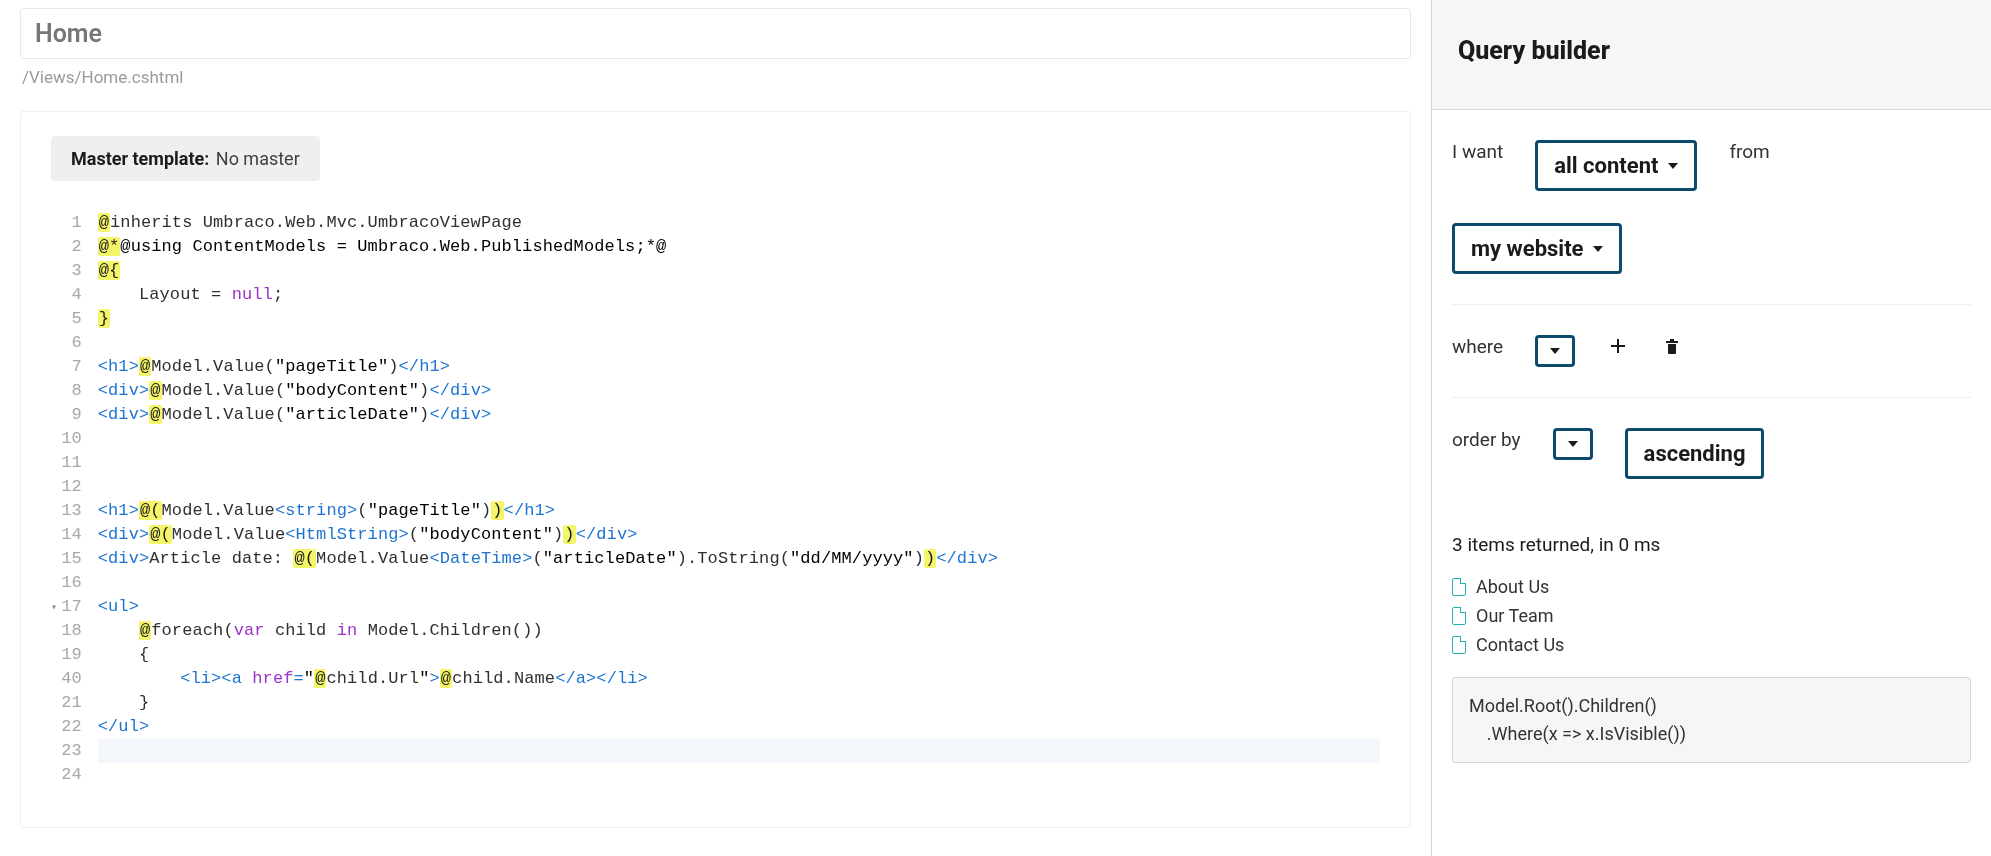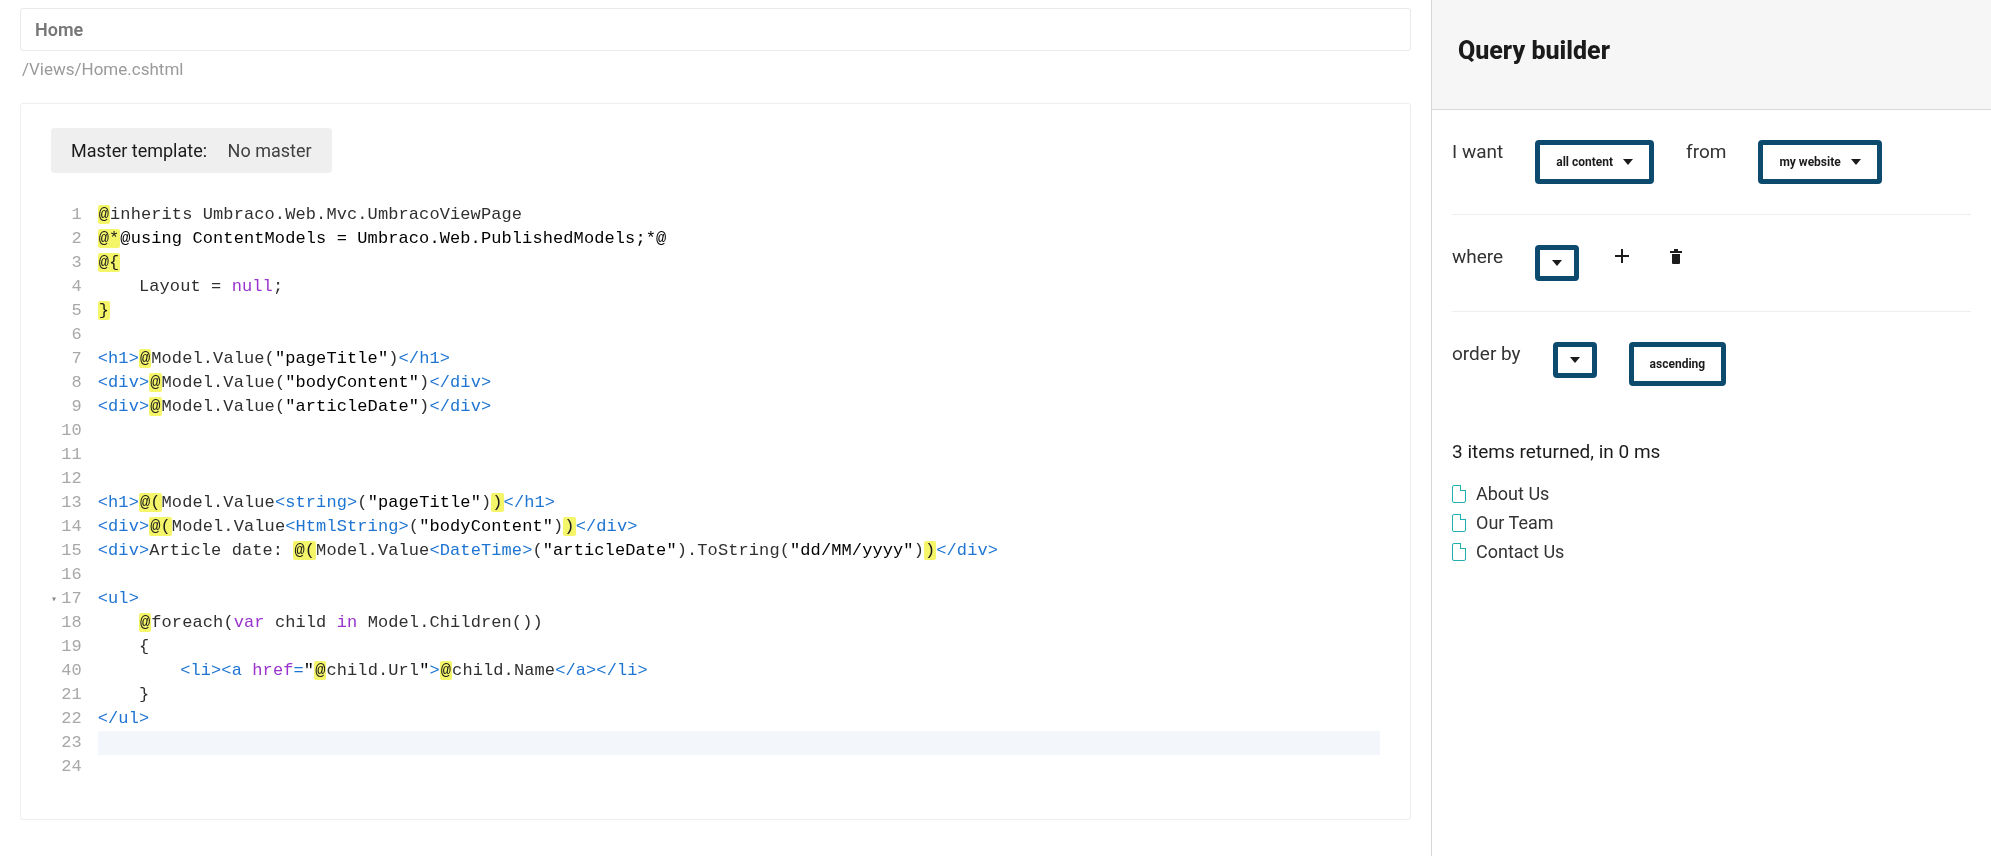--- a/index.html
+++ b/index.html
@@ -21,21 +21,21 @@
     flex-direction: column;
     min-width: 0;
   }
   .titlebar {
     border: 1px solid #e9e9eb;
     border-radius: 3px;
     margin: 8px 20px 6px 20px;
     padding: 10px 14px;
   }
   .titlebar .title {
-    font-size: 18px;
+    font-size: 25px;
     color: #777;
     font-weight: 600;
   }
   .path {
     margin: 2px 20px 14px 22px;
     color: #9a9a9a;
     font-size: 17px;
   }
 
   .editor-card {
@@ -47,21 +47,21 @@
   }
 
   .master-badge {
     display: inline-block;
     background: #efefef;
     border-radius: 4px;
     padding: 12px 20px;
     font-size: 18px;
     margin-bottom: 30px;
   }
-  .master-badge .label { font-weight: 400; color: #1b1b1b; margin-right: 16px; }
+  .master-badge .label { font-weight: 700; color: #1b1b1b; margin-right: 2px; }
   .master-badge .value { color: #404040; }
 
   .code-area {
     display: flex;
     font-family: ui-monospace, SFMono-Regular, Menlo, Consolas, "Liberation Mono", monospace;
     font-size: 17px;
     line-height: 24px;
     letter-spacing: 0.1px;
   }
   .gutter {
@@ -118,26 +118,26 @@
     align-items: flex-start;
     gap: 32px;
     padding: 30px 0;
     border-bottom: 1px solid #eee;
     flex-wrap: wrap;
   }
   .qrow:last-of-type { border-bottom: none; }
   .qlabel { font-size: 19px; color: #333; }
 
   .pill {
-    border: 5px solid #0c4a6e;
+    border: 3px solid #0c4a6e;
     color: #1b1b1b;
     background: #fff;
     border-radius: 4px;
     padding: 10px 16px;
-    font-size: 12px;
+    font-size: 22px;
     font-weight: 700;
     display: inline-flex;
     align-items: center;
     gap: 10px;
     cursor: pointer;
   }
   .pill.small { padding: 10px 12px; min-width: 32px; justify-content: center; }
   .caret {
     width: 0; height: 0;
     border-left: 5px solid transparent;
@@ -294,14 +294,16 @@
         <li>
           <span class="doc-icon"></span>
           <span>Our Team</span>
         </li>
         <li>
           <span class="doc-icon"></span>
           <span>Contact Us</span>
         </li>
       </ul>
 
+    <div class="codeout">Model.Root().Children()
+    .Where(x =&gt; x.IsVisible())</div>
   </div>
 </div>
 
 </body></html>

